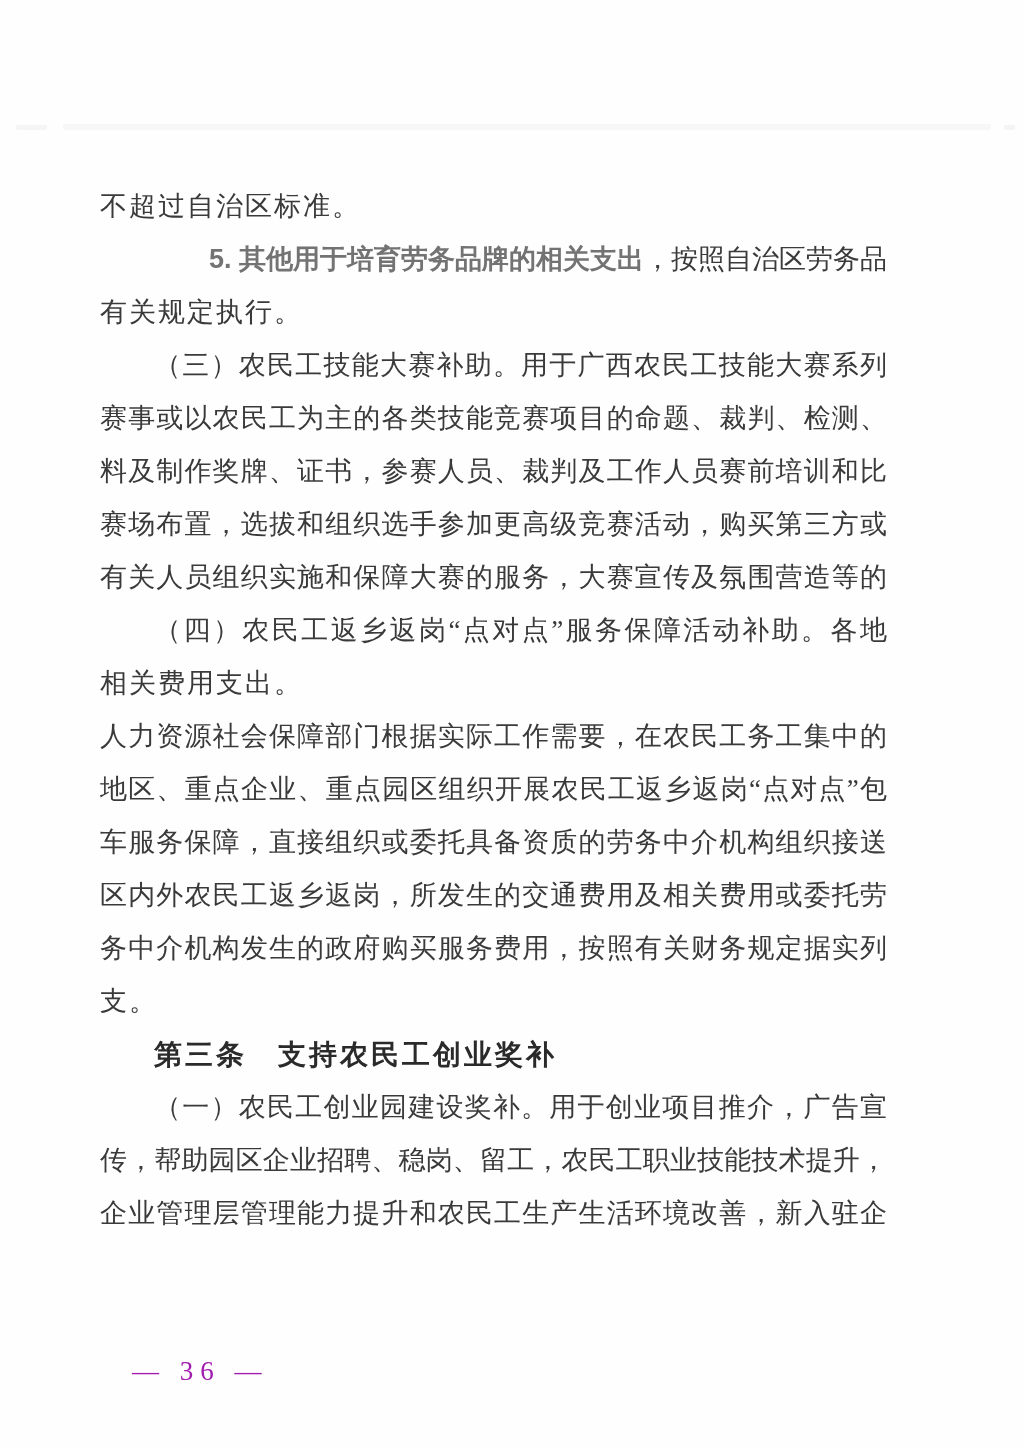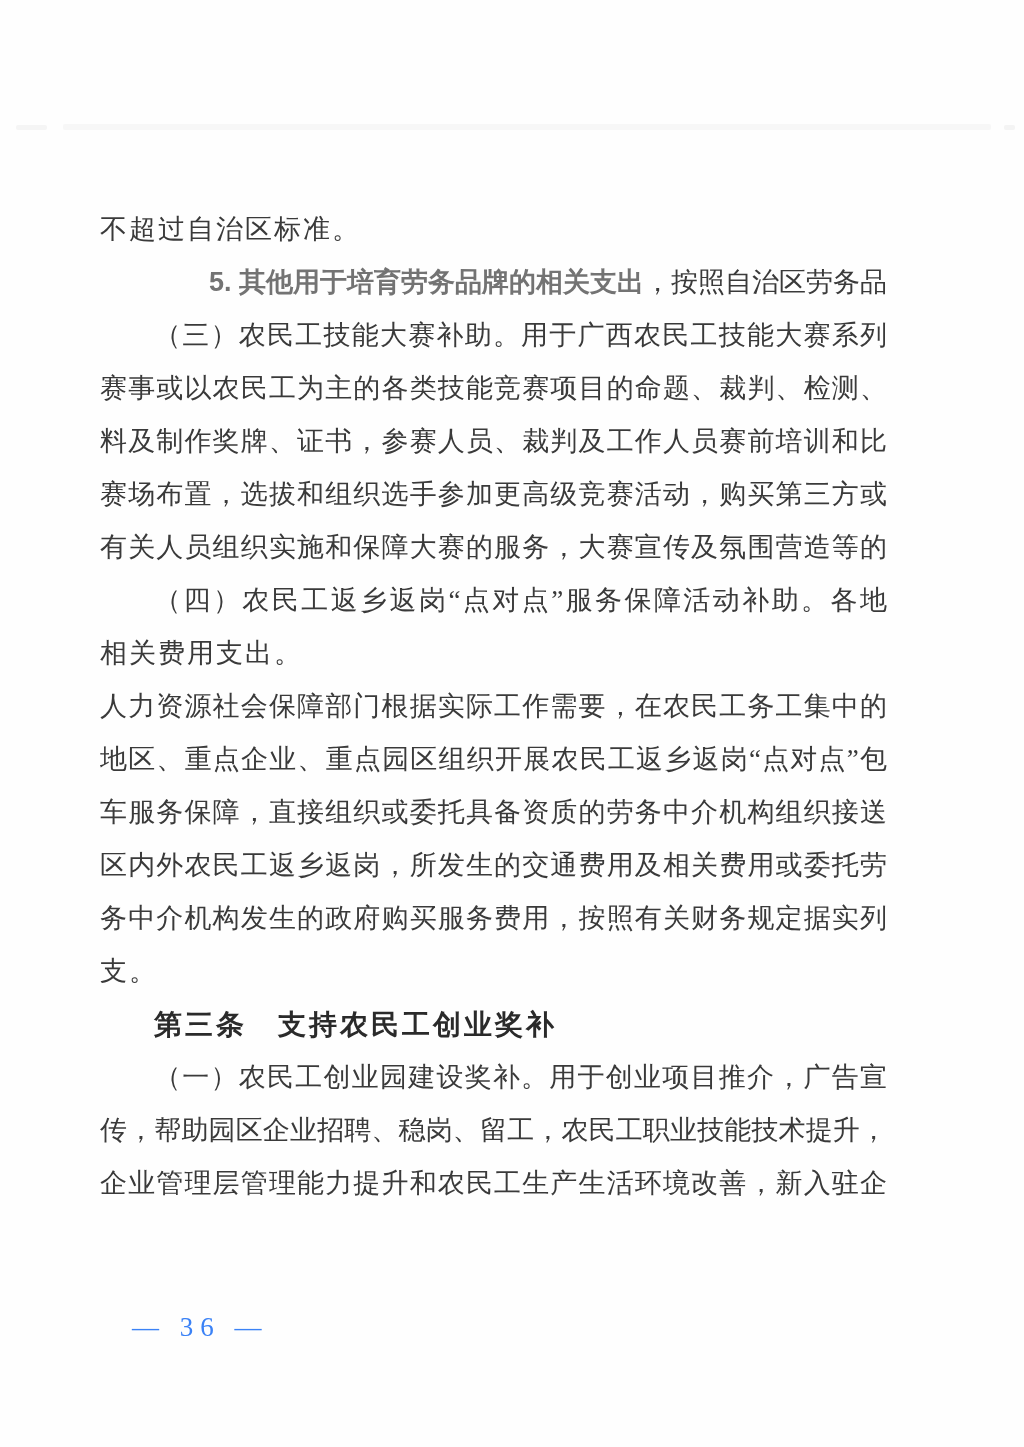--- a/index.html
+++ b/index.html
@@ -14,21 +14,21 @@
   .scan-artifact {
     position: absolute;
     border-radius: 2px;
   }
   .artifact-1 { left: 16px;  top: 125px; width: 31px;  height: 5px; background: #f5f5f5; }
   .artifact-2 { left: 63px;  top: 124px; width: 928px; height: 6px; background: #f7f7f7; }
   .artifact-3 { left: 1004px; top: 125px; width: 11px; height: 5px; background: #f4f4f4; }
   .content {
     position: absolute;
     left: 100px;
-    top: 203px;
+    top: 180px;
     width: 787px;
   }
   .line {
     height: 53px;
     line-height: 53px;
     font-size: 27px;
     color: #3a3a3a;
     text-align: justify;
     text-align-last: justify;
     overflow: hidden;
@@ -48,39 +48,40 @@
   .line.heading {
     font-family: "Liberation Sans", "DejaVu Sans", sans-serif;
     font-weight: 700;
     font-size: 28px;
     color: #2a2a2a;
     letter-spacing: 3px;
   }
   .footer {
     position: absolute;
     left: 132px;
-    top: 1312px;
+    top: 1356px;
     font-size: 27px;
-    color: #3b82f6;
+    color: #a21caf;
     letter-spacing: 7px;
     text-align: left;
   }
 </style>
 </head>
 <body>
 
 <div class="page">
 
   <div class="scan-artifact artifact-1"></div>
   <div class="scan-artifact artifact-2"></div>
   <div class="scan-artifact artifact-3"></div>
 
   <div class="content">
     <div class="line short">不超过自治区标准。</div>
     <div class="line indent"><span class="b-strong">5. 其他用于培育劳务品牌的相关支出</span><span>，按照自治区劳务品牌</span></div>
+    <div class="line short">有关规定执行。</div>
     <div class="line indent">（三）农民工技能大赛补助。用于广西农民工技能大赛系列</div>
     <div class="line">赛事或以农民工为主的各类技能竞赛项目的命题、裁判、检测、</div>
     <div class="line">料及制作奖牌、证书，参赛人员、裁判及工作人员赛前培训和比</div>
     <div class="line">赛场布置，选拔和组织选手参加更高级竞赛活动，购买第三方或</div>
     <div class="line">有关人员组织实施和保障大赛的服务，大赛宣传及氛围营造等的</div>
     <div class="line indent">（四）农民工返乡返岗“点对点”服务保障活动补助。各地</div>
     <div class="line short">相关费用支出。</div>
     <div class="line">人力资源社会保障部门根据实际工作需要，在农民工务工集中的</div>
     <div class="line">地区、重点企业、重点园区组织开展农民工返乡返岗“点对点”包</div>
     <div class="line">车服务保障，直接组织或委托具备资质的劳务中介机构组织接送</div>

